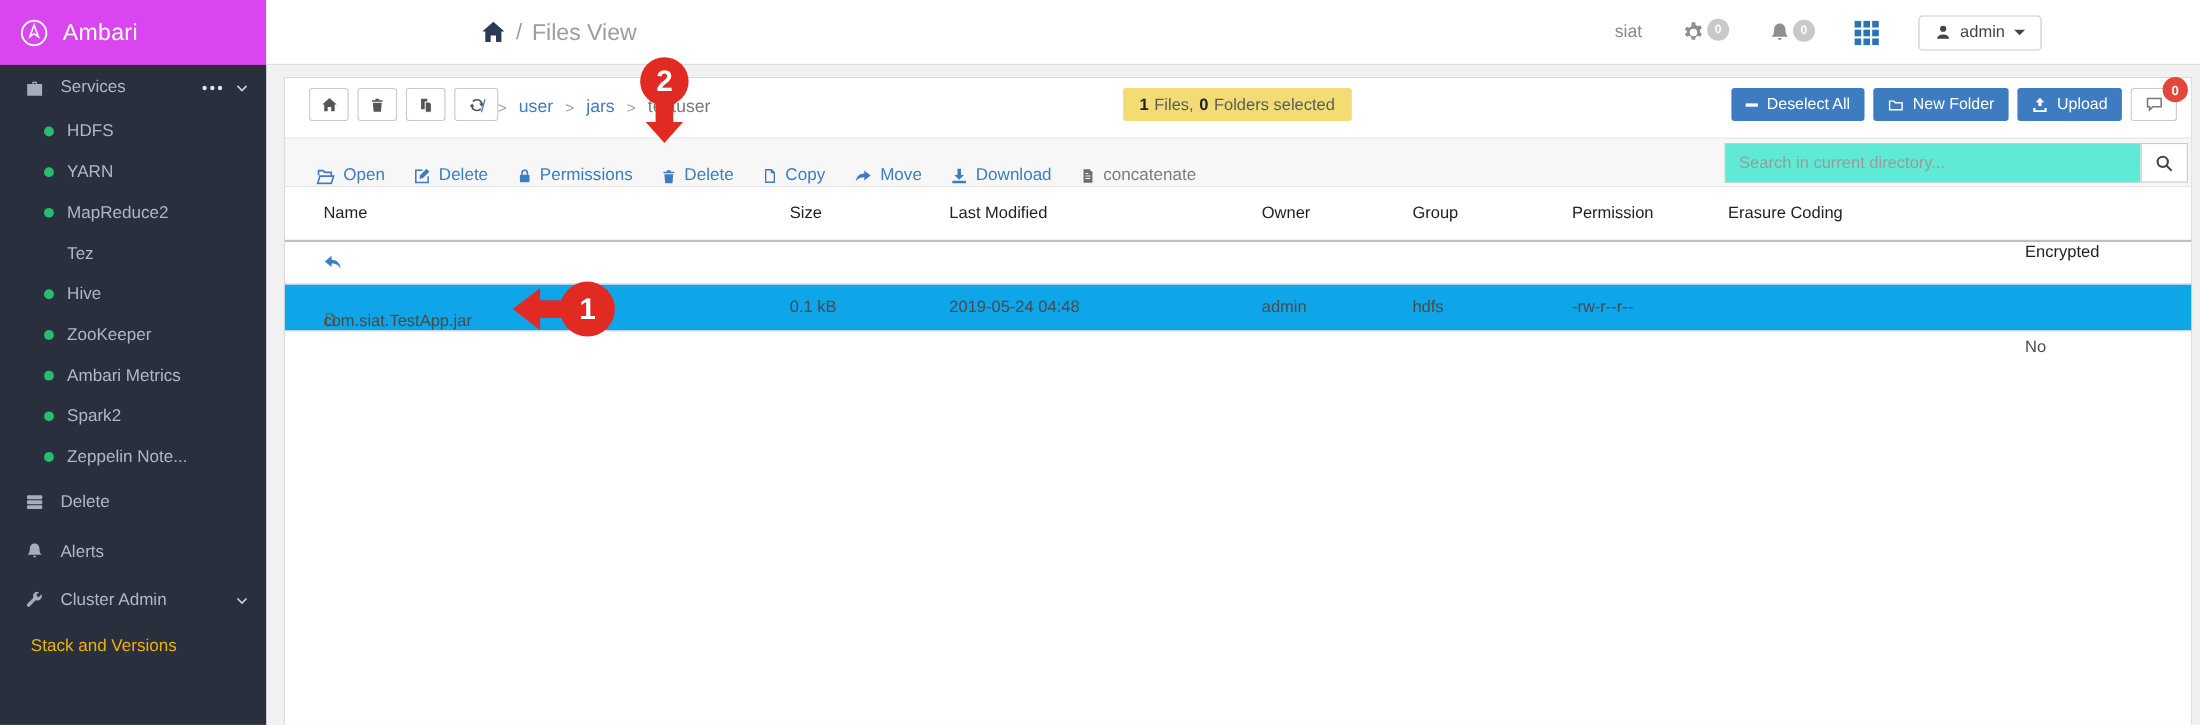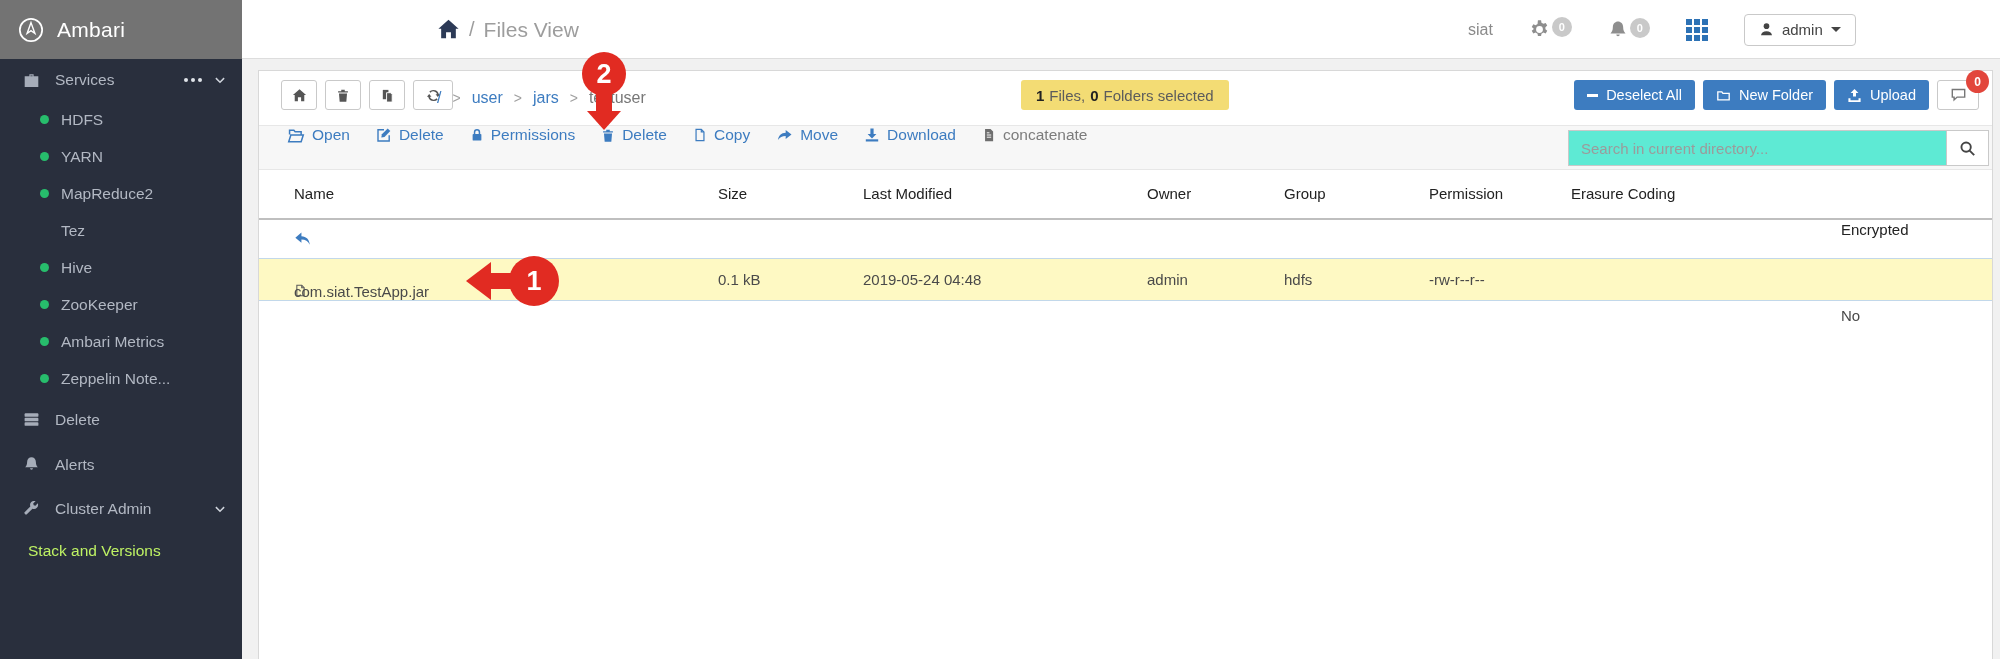--- a/index.html
+++ b/index.html
@@ -1,28 +1,28 @@
 <!DOCTYPE html>
 <html><head>
 <meta charset="utf-8">
 <style>
   html,body{margin:0;padding:0;}
   body{font-family:"Liberation Sans",sans-serif;}
   .app{position:relative;width:2000px;height:659px;background:#f1f1f1;overflow:hidden;}
 
   
   .sidebar{position:absolute;left:0;top:0;width:242px;height:659px;background:#292f3d;}
-  .logo-bar{height:59px;background:#737373;display:flex;align-items:center;gap:13px;padding-left:18px;}
+  .logo-bar{height:59px;background:#d946ef;display:flex;align-items:center;gap:13px;padding-left:18px;}
   .brand{color:#ffffff;font-size:21px;letter-spacing:.3px;}
   .nav-item{display:flex;align-items:center;gap:15px;height:44px;padding-left:22px;color:#b2b8c3;font-size:15.5px;cursor:pointer;position:relative;}
   .nav-item .nicon{width:18px;display:flex;justify-content:center;color:#a6adb9;}
   .sub-item{display:flex;align-items:center;gap:12px;height:37px;padding-left:40px;color:#b2b8c3;font-size:15.5px;cursor:pointer;}
   .dot{width:9px;height:9px;border-radius:50%;background:#27bd6c;flex:0 0 auto;}
   .dot.none{background:transparent;}
-  .admin-sub{display:flex;align-items:center;height:40px;padding-left:28px;color:#bef264;font-size:15.5px;cursor:pointer;}
+  .admin-sub{display:flex;align-items:center;height:40px;padding-left:28px;color:#eab308;font-size:15.5px;cursor:pointer;}
   .trailing{position:absolute;right:16px;display:flex;align-items:center;gap:12px;}
   .dots3{display:flex;gap:3px;}
   .dots3 i{width:4px;height:4px;border-radius:50%;background:#dfe3e9;}
   .chev{width:12px;height:12px;color:#cfd4dc;}
 
   
   .topbar{position:absolute;left:242px;top:0;width:1758px;height:59px;background:#ffffff;border-bottom:1px solid #ddd;box-sizing:border-box;}
   .page-title{position:absolute;left:195px;top:0;height:59px;display:flex;align-items:center;gap:9px;}
   .page-title .home{color:#2c3a56;}
   .title-sep{color:#9d9d9d;font-size:20px;}
@@ -46,36 +46,36 @@
   .bc-sep{color:#a0a0a0;font-size:14px;}
   .bc-current{color:#777;}
   .selection-badge{position:absolute;left:762px;top:9px;height:30px;background:#f3dc74;border-radius:3px;display:flex;align-items:center;gap:5px;padding:0 15px;font-size:15px;color:#5c5c5c;box-sizing:border-box;}
   .selection-badge b{color:#222;}
   .right-buttons{position:absolute;right:13px;top:9px;display:flex;gap:8px;}
   .btn-blue{display:flex;align-items:center;gap:8px;height:30px;padding:0 13px;background:#3d7cc0;color:#fff;font-size:14.5px;border:none;border-radius:3px;cursor:pointer;}
   .minus-glyph{display:block;width:11px;height:3px;background:#fff;}
   .btn-comment{position:relative;width:42px;height:30px;background:#fff;border:1px solid #c9c9c9;border-radius:3px;display:flex;align-items:center;justify-content:center;color:#777;cursor:pointer;}
   .red-badge{position:absolute;top:-11px;right:-11px;width:23px;height:23px;border-radius:50%;background:#e2463c;color:#fff;font-size:12px;font-weight:bold;display:flex;align-items:center;justify-content:center;}
 
-  .action-strip{position:relative;height:45px;background:#f7f7f7;border-top:1px solid #e7e7e7;border-bottom:1px solid #e7e7e7;display:flex;align-items:flex-start;gap:26px;padding-left:28px;box-sizing:border-box;}
+  .action-strip{position:relative;height:45px;background:#f7f7f7;border-top:1px solid #e7e7e7;border-bottom:1px solid #e7e7e7;display:flex;align-items:flex-end;gap:26px;padding-left:28px;box-sizing:border-box;}
   .action{display:flex;align-items:center;gap:7px;color:#3d7cc0;font-size:15.5px;cursor:pointer;}
   .action.gray{color:#7c7c7c;}
   .search-wrap{position:absolute;right:3px;top:4px;display:flex;}
   .search-input{width:378px;height:36px;border:1px solid #c9c9c9;border-right:none;box-sizing:border-box;padding:0 12px;font-size:15px;color:#555;font-family:"Liberation Sans",sans-serif;background:#5eead4;}
   .search-input::placeholder{color:#9b9b9b;}
   .search-btn{width:43px;height:36px;border:1px solid #c9c9c9;background:#fff;display:flex;align-items:center;justify-content:center;color:#444;cursor:pointer;box-sizing:border-box;}
 
   .thead{position:relative;height:48px;border-bottom:2px solid #bfbfbf;}
   .thead span{position:absolute;top:15px;font-size:15px;font-weight:normal;color:#222;}
   .c0{left:35px;} .c1{left:459px;} .c2{left:604px;} .c3{left:888px;}
   .c4{left:1025px;} .c5{left:1170px;} .c6{left:1312px;} .c7{left:1582px;margin-top:36px;}
 
   .row-back{position:relative;height:38px;display:flex;align-items:center;cursor:pointer;}
   .row-back .rb{position:absolute;left:35px;color:#3d7cc0;display:flex;}
-  .row-file{position:relative;height:43px;background:#fef9c3;border-top:1px solid #c2d8ea;border-bottom:1px solid #c2d8ea;box-sizing:border-box;cursor:pointer;}
+  .row-file{position:relative;height:43px;background:#0ea5e9;border-top:1px solid #c2d8ea;border-bottom:1px solid #c2d8ea;box-sizing:border-box;cursor:pointer;}
   .row-file span{position:absolute;top:12px;font-size:15px;color:#4a4a4a;}
   .name-cell{display:flex;align-items:center;gap:7px;}
   .name-cell .ficon{color:#5a5a5a;display:flex;}
 
   
   .ann{position:absolute;z-index:50;}
   .ann .circle{position:absolute;border-radius:50%;background:#e12b22;color:#fff;font-weight:bold;font-size:27px;display:flex;align-items:center;justify-content:center;}
   .ann1{left:466px;top:259px;width:120px;height:50px;}
   .ann1 .tri{position:absolute;left:0;top:3px;width:0;height:0;border-top:19px solid transparent;border-bottom:19px solid transparent;border-right:25px solid #e12b22;}
   .ann1 .shaft{position:absolute;left:23px;top:14px;width:26px;height:16px;background:#e12b22;}
@@ -149,20 +149,24 @@
       <div class="sub-item">
           <span class="dot"></span>
           <span>ZooKeeper</span>
         </div>
       <div class="sub-item">
           <span class="dot"></span>
           <span>Ambari Metrics</span>
         </div>
       <div class="sub-item">
           <span class="dot"></span>
+          <span>Spark2</span>
+        </div>
+      <div class="sub-item">
+          <span class="dot"></span>
           <span>Zeppelin Note...</span>
         </div>
 
       <div class="nav-item" style="height:45px;">
         <span class="nicon">
             <svg width="17" height="17" viewBox="0 0 16 16" fill="currentColor">
               <rect x="1.5" y="2.2" width="13" height="3.3" rx=".8"></rect>
               <rect x="1.5" y="6.4" width="13" height="3.3" rx=".8"></rect>
               <rect x="1.5" y="10.6" width="13" height="3.3" rx=".8"></rect>
             </svg>

